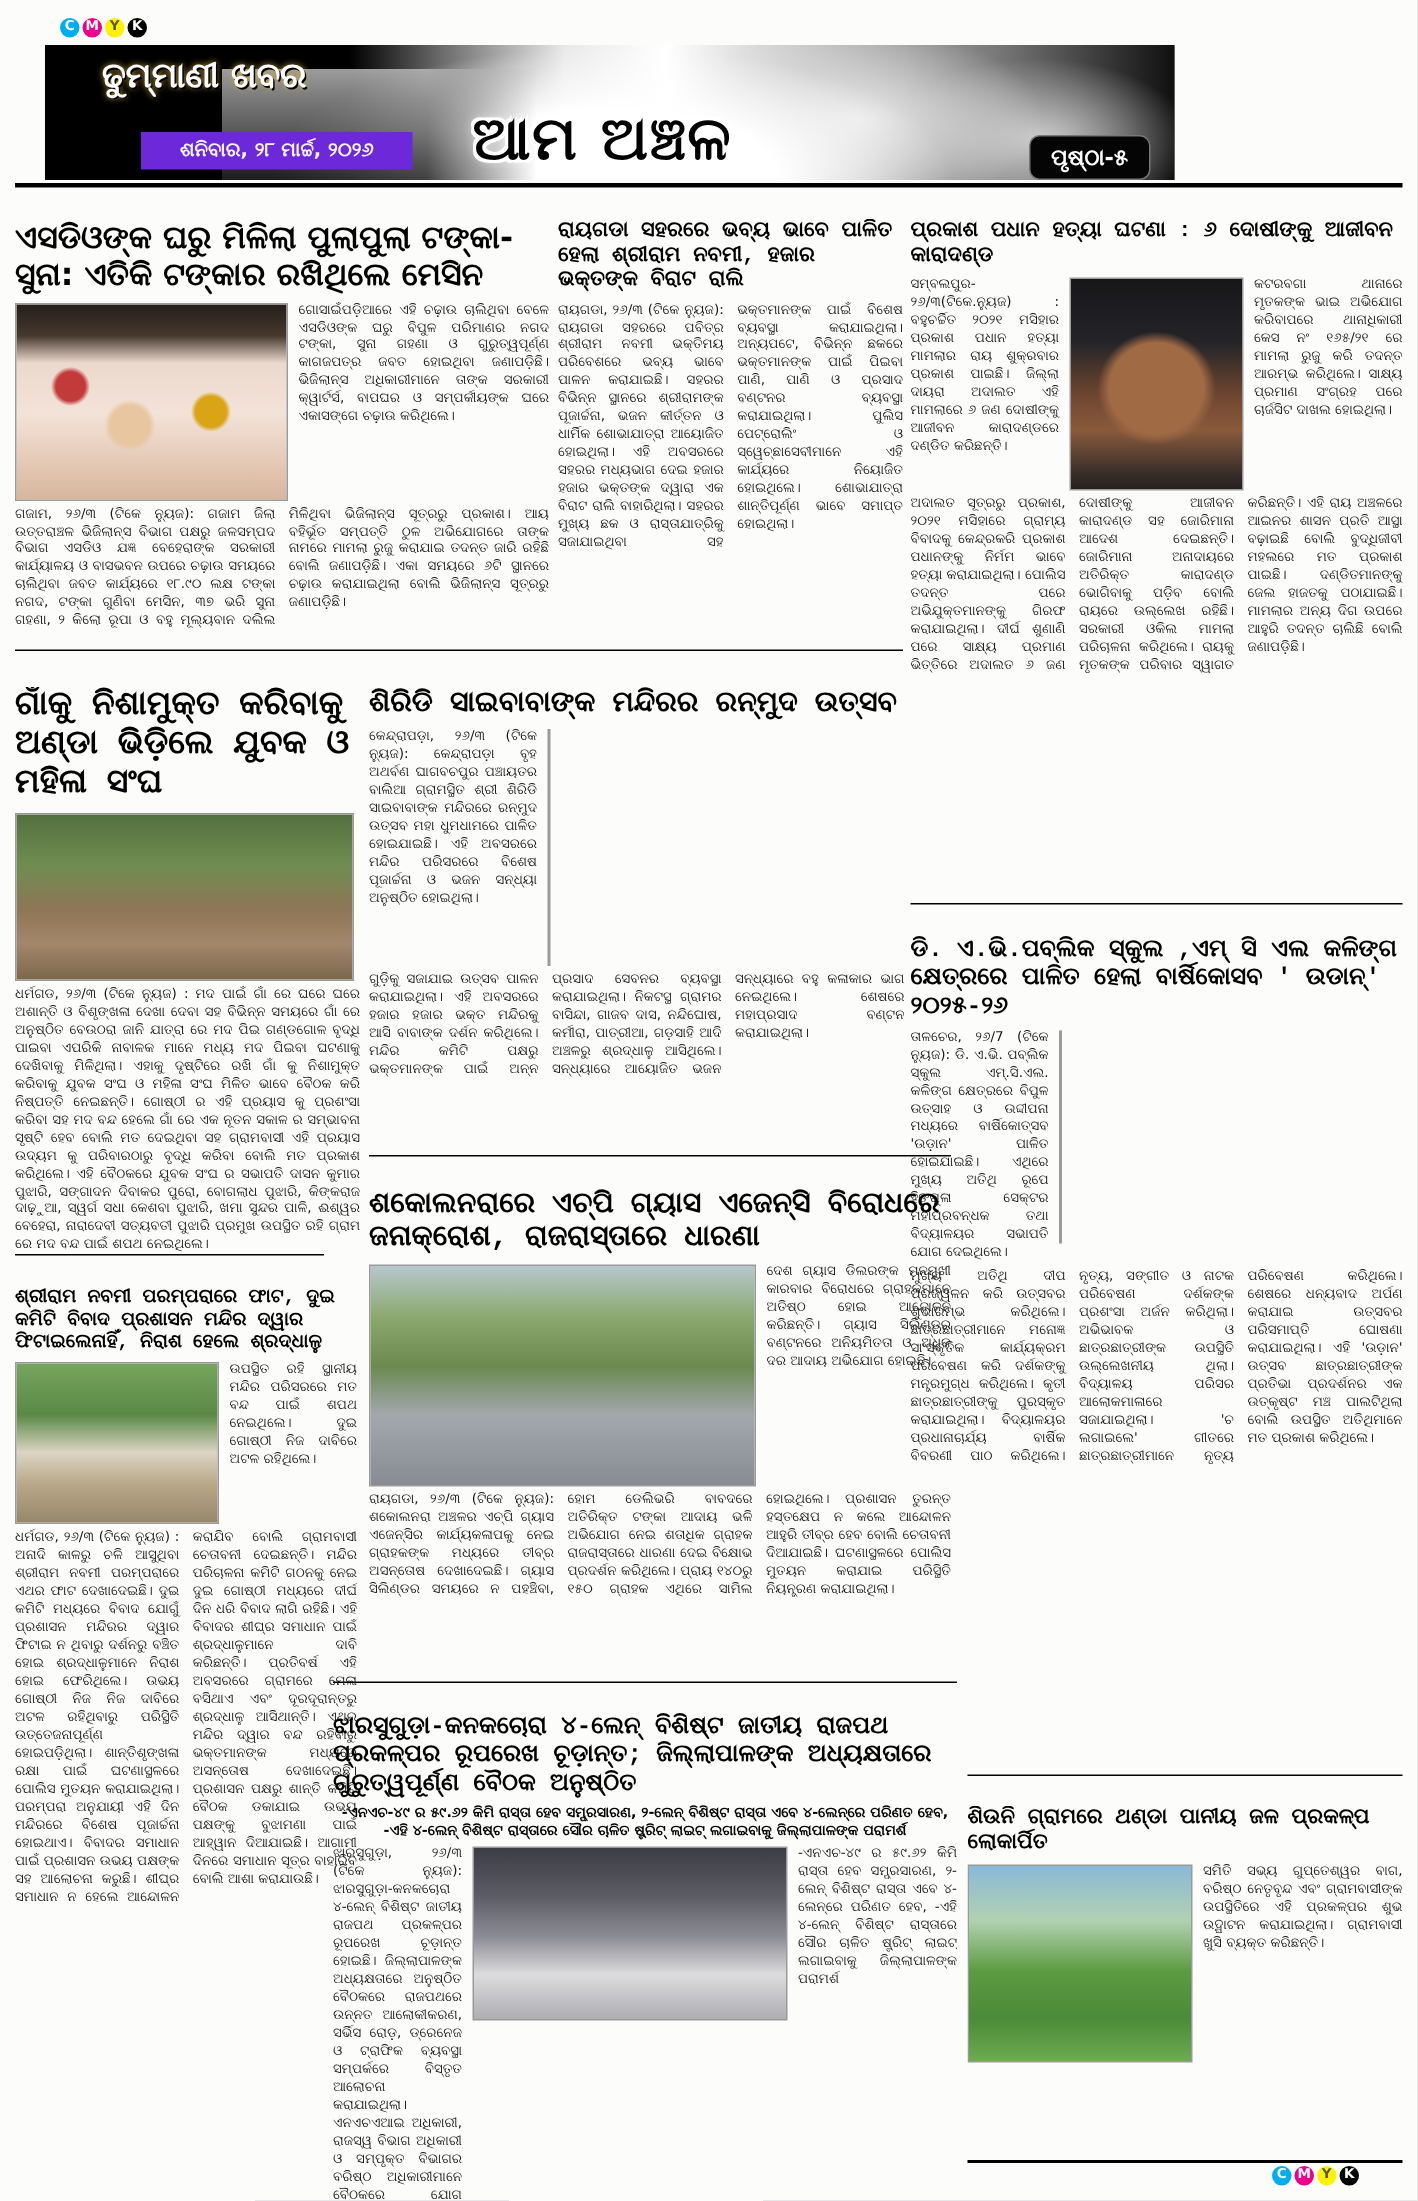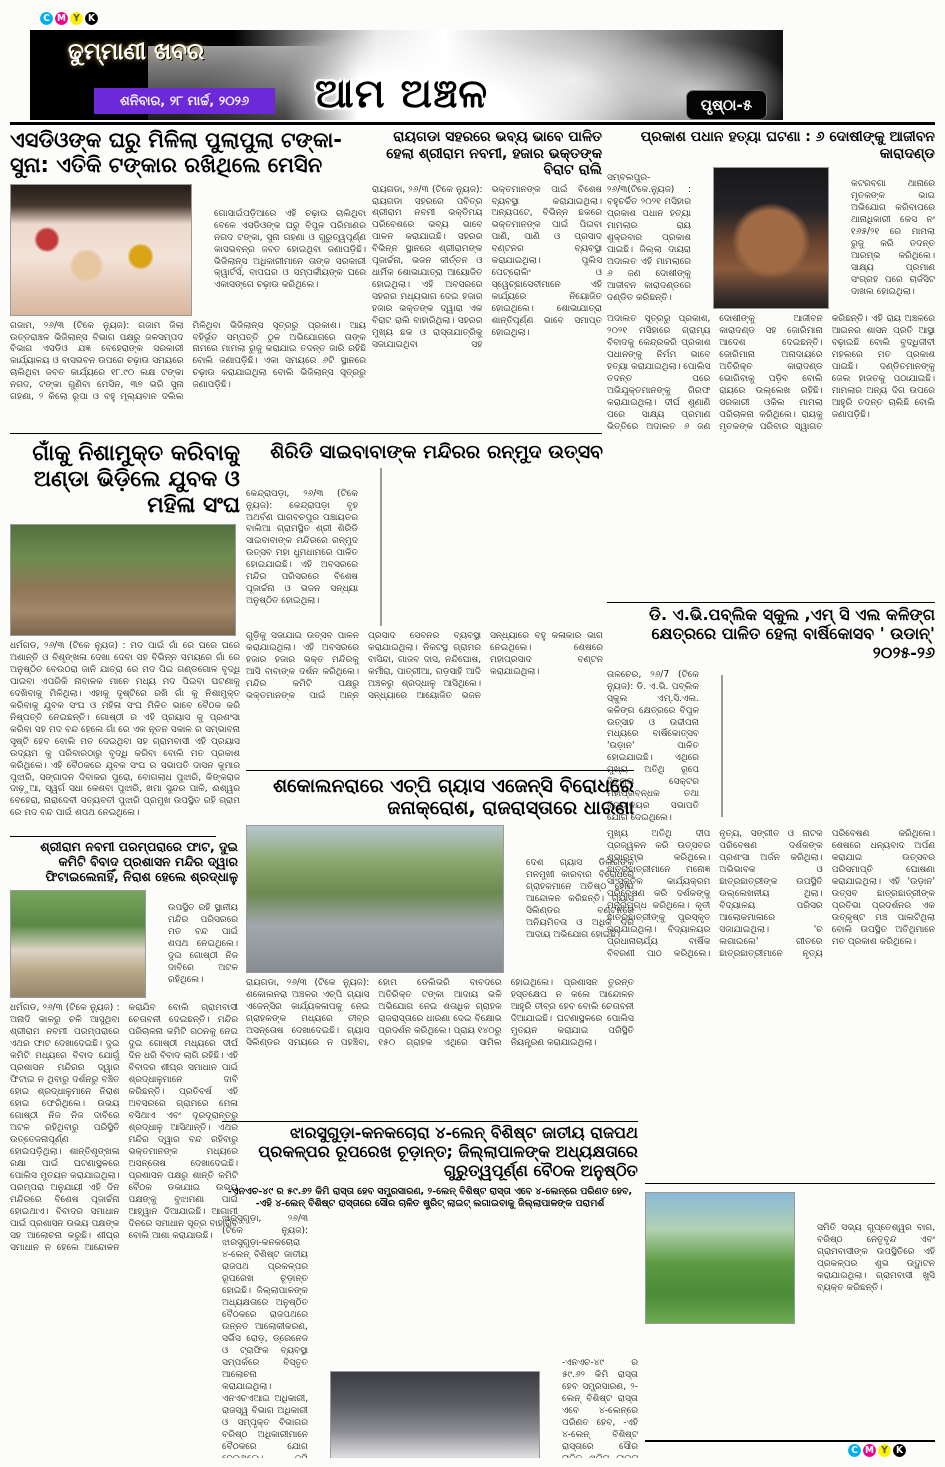--- a/index.html
+++ b/index.html
@@ -30,28 +30,28 @@
   .mast-datebox{position:absolute;left:64px;top:58px;background:#6d28d9;color:#f2f2f2;
     font-size:13px;font-weight:bold;padding:5px 26px;}
   .mast-title{position:absolute;left:285px;top:40px;width:290px;text-align:left;
     font-size:40px;font-weight:bold;color:#000;letter-spacing:1px;
     text-shadow:-2px -2px 0 #fff,2px -2px 0 #fff,-2px 2px 0 #fff,2px 2px 0 #fff,0 0 7px #fff;}
   .mast-pagebox{position:absolute;right:16px;top:60px;background:#050505;color:#fff;
     font-size:15px;font-weight:bold;padding:5px 14px;border-radius:7px;border:1px solid #777;}
   
   .rule{position:absolute;background:#000;}
   
-  .art{position:absolute;overflow:hidden;}
+  .art{position:absolute;overflow:hidden;margin-top:18px;}
   .hl{font-weight:bold;color:#000;line-height:1.18;}
-  .hl.c{text-align:right;}
+  .hl.c{text-align:left;font-family:Liberation Mono, monospace;}
   .sub{font-weight:bold;color:#000;text-align:center;line-height:1.3;}
   .btxt{font-size:9px;line-height:1.33;text-align:justify;color:#161616;word-break:break-word;}
   .cols-2{column-count:2;column-gap:9px;}
   .cols-3{column-count:3;column-gap:9px;}
-  .row{display:flex;gap:22px;align-items:center;}
+  .row{display:flex;gap:7px;align-items:flex-start;}
   .grow{flex:1;min-width:0;}
   .photo{border:1px solid #9a9a9a;box-sizing:border-box;flex:none;}
   .mt4{margin-top:4px;} .mt6{margin-top:6px;}
   
   .ph-money{background:
       radial-gradient(circle at 72% 55%, #d9a517 0 7%, rgba(217,165,23,0) 9%),
       radial-gradient(circle at 20% 42%, #c23a3a 0 6%, rgba(194,58,58,0) 8%),
       radial-gradient(circle at 42% 62%, #e8c6a0 0 10%, rgba(232,198,160,0) 13%),
       linear-gradient(180deg,#241e1a 0%,#46382e 16%,#ecd9cd 30%,#f3e2d8 56%,#e6ccba 78%,#d7b69d 100%);}
   .ph-portrait{background:
@@ -105,21 +105,21 @@
   <div class="rule" style="left:246px;top:770px;width:388px;height:1px;"></div>
   <div class="rule" style="left:10px;top:836px;width:206px;height:1px;"></div>
   <div class="rule" style="left:222px;top:1121px;width:416px;height:1px;"></div>
   <div class="rule" style="left:645px;top:1183px;width:290px;height:1px;"></div>
   <div class="rule" style="left:645px;top:1440px;width:290px;height:2px;"></div>
 
   <div class="art" style="left:10px;top:128px;width:356px;height:303px;">
     <div class="hl" style="font-size:21px;">ଏସଡିଓଙ୍କ ଘରୁ ମିଳିଲା ପୁଲାପୁଲା ଟଙ୍କା- ସୁନା: ଏତିକି ଟଙ୍କାର ରଖିଥିଲେ ମେସିନ</div>
     <div class="row mt6">
       <div class="photo ph-money" style="width:182px;height:132px;"></div>
-      <div class="btxt grow">ଗୋସାଇଁପଡ଼ିଆରେ ଏହି ଚଢ଼ାଉ ଚାଲିଥିବା ବେଳେ ଏସଡିଓଙ୍କ ଘରୁ ବିପୁଳ ପରିମାଣର ନଗଦ ଟଙ୍କା, ସୁନା ଗହଣା ଓ ଗୁରୁତ୍ୱପୂର୍ଣ୍ଣ କାସଭବନ୍ର ଜବତ ହୋଇଥିବା ଜଣାପଡ଼ିଛି। ଭିଜିଲାନ୍ସ ଅଧିକାରୀମାନେ ତାଙ୍କ ସରକାରୀ କ୍ୱାର୍ଟର୍ସ, ବାପଘର ଓ ସମ୍ପର୍କୀୟଙ୍କ ଘରେ ଏକାସଙ୍ଗେ ଚଢ଼ାଉ କରିଥିଲେ।</div>
+      <div class="btxt grow">ଗୋସାଇଁପଡ଼ିଆରେ ଏହି ଚଢ଼ାଉ ଚାଲିଥିବା ବେଳେ ଏସଡିଓଙ୍କ ଘରୁ ବିପୁଳ ପରିମାଣର ନଗଦ ଟଙ୍କା, ସୁନା ଗହଣା ଓ ଗୁରୁତ୍ୱପୂର୍ଣ୍ଣ କାଗଜପତ୍ର ଜବତ ହୋଇଥିବା ଜଣାପଡ଼ିଛି। ଭିଜିଲାନ୍ସ ଅଧିକାରୀମାନେ ତାଙ୍କ ସରକାରୀ କ୍ୱାର୍ଟର୍ସ, ବାପଘର ଓ ସମ୍ପର୍କୀୟଙ୍କ ଘରେ ଏକାସଙ୍ଗେ ଚଢ଼ାଉ କରିଥିଲେ।</div>
     </div>
     <div class="btxt cols-2 mt4" style="height:100px;">ଗଜାମ, ୨୬/୩ (ଟିକେ ନ୍ୟୁଜ): ଗଜାମ ଜିଲା ଉତ୍ତରାଞ୍ଚଳ ଭିଜିଲାନ୍ସ ବିଭାଗ ପକ୍ଷରୁ ଜଳସମ୍ପଦ ବିଭାଗ ଏସଡିଓ ଯଜ୍ଞ ବେହେରାଙ୍କ ସରକାରୀ କାର୍ଯ୍ୟାଳୟ ଓ ବାସଭବନ ଉପରେ ଚଢ଼ାଉ ସମୟରେ ଚାଲିଥିବା ଜବତ କାର୍ଯ୍ୟରେ ୧୮.୯୦ ଲକ୍ଷ ଟଙ୍କା ନଗଦ, ଟଙ୍କା ଗୁଣିବା ମେସିନ, ୩୭ ଭରି ସୁନା ଗହଣା, ୨ କିଲୋ ରୂପା ଓ ବହୁ ମୂଲ୍ୟବାନ ଦଲିଲ ମିଳିଥିବା ଭିଜିଲାନ୍ସ ସୂତ୍ରରୁ ପ୍ରକାଶ। ଆୟ ବହିର୍ଭୂତ ସମ୍ପତ୍ତି ଠୁଳ ଅଭିଯୋଗରେ ତାଙ୍କ ନାମରେ ମାମଲା ରୁଜୁ କରାଯାଇ ତଦନ୍ତ ଜାରି ରହିଛି ବୋଲି ଜଣାପଡ଼ିଛି। ଏକା ସମୟରେ ୬ଟି ସ୍ଥାନରେ ଚଢ଼ାଉ କରାଯାଇଥିଲା ବୋଲି ଭିଜିଲାନ୍ସ ସୂତ୍ରରୁ ଜଣାପଡ଼ିଛି।</div>
   </div>
 
   <div class="art" style="left:372px;top:128px;width:230px;height:303px;">
     <div class="hl c" style="font-size:14px;">ରାୟଗଡା ସହରରେ ଭବ୍ୟ ଭାବେ ପାଳିତ ହେଲା ଶ୍ରୀରାମ ନବମୀ, ହଜାର ଭକ୍ତଙ୍କ ବିରାଟ ରାଲି</div>
     <div class="btxt cols-2 mt6" style="height:252px;">ରାୟଗଡା, ୨୬/୩ (ଟିକେ ନ୍ୟୁଜ): ରାୟଗଡା ସହରରେ ପବିତ୍ର ଶ୍ରୀରାମ ନବମୀ ଭକ୍ତିମୟ ପରିବେଶରେ ଭବ୍ୟ ଭାବେ ପାଳନ କରାଯାଇଛି। ସହରର ବିଭିନ୍ନ ସ୍ଥାନରେ ଶ୍ରୀରାମଙ୍କ ପୂଜାର୍ଚ୍ଚନା, ଭଜନ କୀର୍ତ୍ତନ ଓ ଧାର୍ମିକ ଶୋଭାଯାତ୍ରା ଆୟୋଜିତ ହୋଇଥିଲା। ଏହି ଅବସରରେ ସହରର ମଧ୍ୟଭାଗ ଦେଇ ହଜାର ହଜାର ଭକ୍ତଙ୍କ ଦ୍ୱାରା ଏକ ବିରାଟ ରାଲି ବାହାରିଥିଲା। ସହରର ମୁଖ୍ୟ ଛକ ଓ ରାସ୍ତାଯାତ୍ରିକୁ ସଜାଯାଇଥିବା ସହ ଭକ୍ତମାନଙ୍କ ପାଇଁ ବିଶେଷ ବ୍ୟବସ୍ଥା କରାଯାଇଥିଲା। ଅନ୍ୟପଟେ, ବିଭିନ୍ନ ଛକରେ ଭକ୍ତମାନଙ୍କ ପାଇଁ ପିଇବା ପାଣି, ପାଣି ଓ ପ୍ରସାଦ ବଣ୍ଟନର ବ୍ୟବସ୍ଥା କରାଯାଇଥିଲା। ପୁଲିସ ପେଟ୍ରୋଲିଂ ଓ ସ୍ୱେଚ୍ଛାସେବୀମାନେ ଏହି କାର୍ଯ୍ୟରେ ନିୟୋଜିତ ହୋଇଥିଲେ। ଶୋଭାଯାତ୍ରା ଶାନ୍ତିପୂର୍ଣ୍ଣ ଭାବେ ସମାପ୍ତ ହୋଇଥିଲା।</div>
   </div>
 
   <div class="art" style="left:607px;top:128px;width:328px;height:470px;">
@@ -179,19 +179,20 @@
     <div class="sub mt4" style="font-size:9.5px;">-ଏନଏଚ-୪୯ ର ୫୯.୬୨ କିମି ରାସ୍ତା ହେବ ସମ୍ପ୍ରସାରଣ, ୨-ଲେନ୍ ବିଶିଷ୍ଟ ରାସ୍ତା ଏବେ ୪-ଲେନ୍‌ରେ ପରିଣତ ହେବ, -ଏହି ୪-ଲେନ୍ ବିଶିଷ୍ଟ ରାସ୍ତାରେ ସୌର ଚାଳିତ ଷ୍ଟ୍ରିଟ୍ ଲାଇଟ୍ ଲଗାଇବାକୁ ଜିଲ୍ଲାପାଳଙ୍କ ପରାମର୍ଶ</div>
     <div class="row mt4">
       <div class="btxt" style="width:86px;flex:none;">ଝାରସୁଗୁଡ଼ା, ୨୬/୩ (ଟିକେ ନ୍ୟୁଜ): ଝାରସୁଗୁଡ଼ା-କନକଚୋରା ୪-ଲେନ୍ ବିଶିଷ୍ଟ ଜାତୀୟ ରାଜପଥ ପ୍ରକଳ୍ପର ରୂପରେଖ ଚୂଡ଼ାନ୍ତ ହୋଇଛି। ଜିଲ୍ଲାପାଳଙ୍କ ଅଧ୍ୟକ୍ଷତାରେ ଅନୁଷ୍ଠିତ ବୈଠକରେ ରାଜପଥରେ ଉନ୍ନତ ଆଲୋକୀକରଣ, ସର୍ଭିସ ରୋଡ଼, ଡ୍ରେନେଜ ଓ ଟ୍ରାଫିକ ବ୍ୟବସ୍ଥା ସମ୍ପର୍କରେ ବିସ୍ତୃତ ଆଲୋଚନା କରାଯାଇଥିଲା। ଏନଏଚଏଆଇ ଅଧିକାରୀ, ରାଜସ୍ୱ ବିଭାଗ ଅଧିକାରୀ ଓ ସମ୍ପୃକ୍ତ ବିଭାଗର ବରିଷ୍ଠ ଅଧିକାରୀମାନେ ବୈଠକରେ ଯୋଗ ଦେଇଥିଲେ। ଜମି ଅଧିଗ୍ରହଣ, କ୍ଷତିପୂରଣ ଏବଂ ପୁନର୍ବାସ ପ୍ରସଙ୍ଗରେ ମଧ୍ୟ ଆଲୋଚନା ହୋଇଥିଲା। ପ୍ରକଳ୍ପ କାର୍ଯ୍ୟ ଶୀଘ୍ର ଆରମ୍ଭ ହେବ ବୋଲି ବୈଠକରେ ସୂଚନା ଦିଆଯାଇଥିଲା। ରାସ୍ତା ସମ୍ପ୍ରସାରଣ ଦ୍ୱାରା ଅଞ୍ଚଳର ଯୋଗାଯୋଗ ବ୍ୟବସ୍ଥାରେ ଉଲ୍ଲେଖନୀୟ ଉନ୍ନତି ଆସିବ ଏବଂ ଦୁର୍ଘଟଣା ହ୍ରାସ ପାଇବ ବୋଲି ଆଶା କରାଯାଉଛି।</div>
       <div class="photo ph-meeting" style="width:210px;height:116px;"></div>
       <div class="btxt grow">-ଏନଏଚ-୪୯ ର ୫୯.୬୨ କିମି ରାସ୍ତା ହେବ ସମ୍ପ୍ରସାରଣ, ୨-ଲେନ୍ ବିଶିଷ୍ଟ ରାସ୍ତା ଏବେ ୪-ଲେନ୍‌ରେ ପରିଣତ ହେବ, -ଏହି ୪-ଲେନ୍ ବିଶିଷ୍ଟ ରାସ୍ତାରେ ସୌର ଚାଳିତ ଷ୍ଟ୍ରିଟ୍ ଲାଇଟ୍ ଲଗାଇବାକୁ ଜିଲ୍ଲାପାଳଙ୍କ ପରାମର୍ଶ</div>
     </div>
 
   </div>
 
   <div class="art" style="left:645px;top:1186px;width:290px;height:250px;">
+    <div class="hl c" style="font-size:14px;">ଶିଉନି ଗ୍ରାମରେ ଥଣ୍ଡା ପାନୀୟ ଜଳ ପ୍ରକଳ୍ପ ଲୋକାର୍ପିତ</div>
     <div class="row mt6">
       <div class="photo ph-water" style="width:150px;height:132px;"></div>
       <div class="btxt grow">ସମିତି ସଭ୍ୟ ଗୁପ୍ତେଶ୍ୱର ବାଗ, ବରିଷ୍ଠ ନେତୃବୃନ୍ଦ ଏବଂ ଗ୍ରାମବାସୀଙ୍କ ଉପସ୍ଥିତିରେ ଏହି ପ୍ରକଳ୍ପର ଶୁଭ ଉଦ୍ଘାଟନ କରାଯାଇଥିଲା। ଗ୍ରାମବାସୀ ଖୁସି ବ୍ୟକ୍ତ କରିଛନ୍ତି।</div>
     </div>
   </div>
 
 </div>
 
 </body></html>

